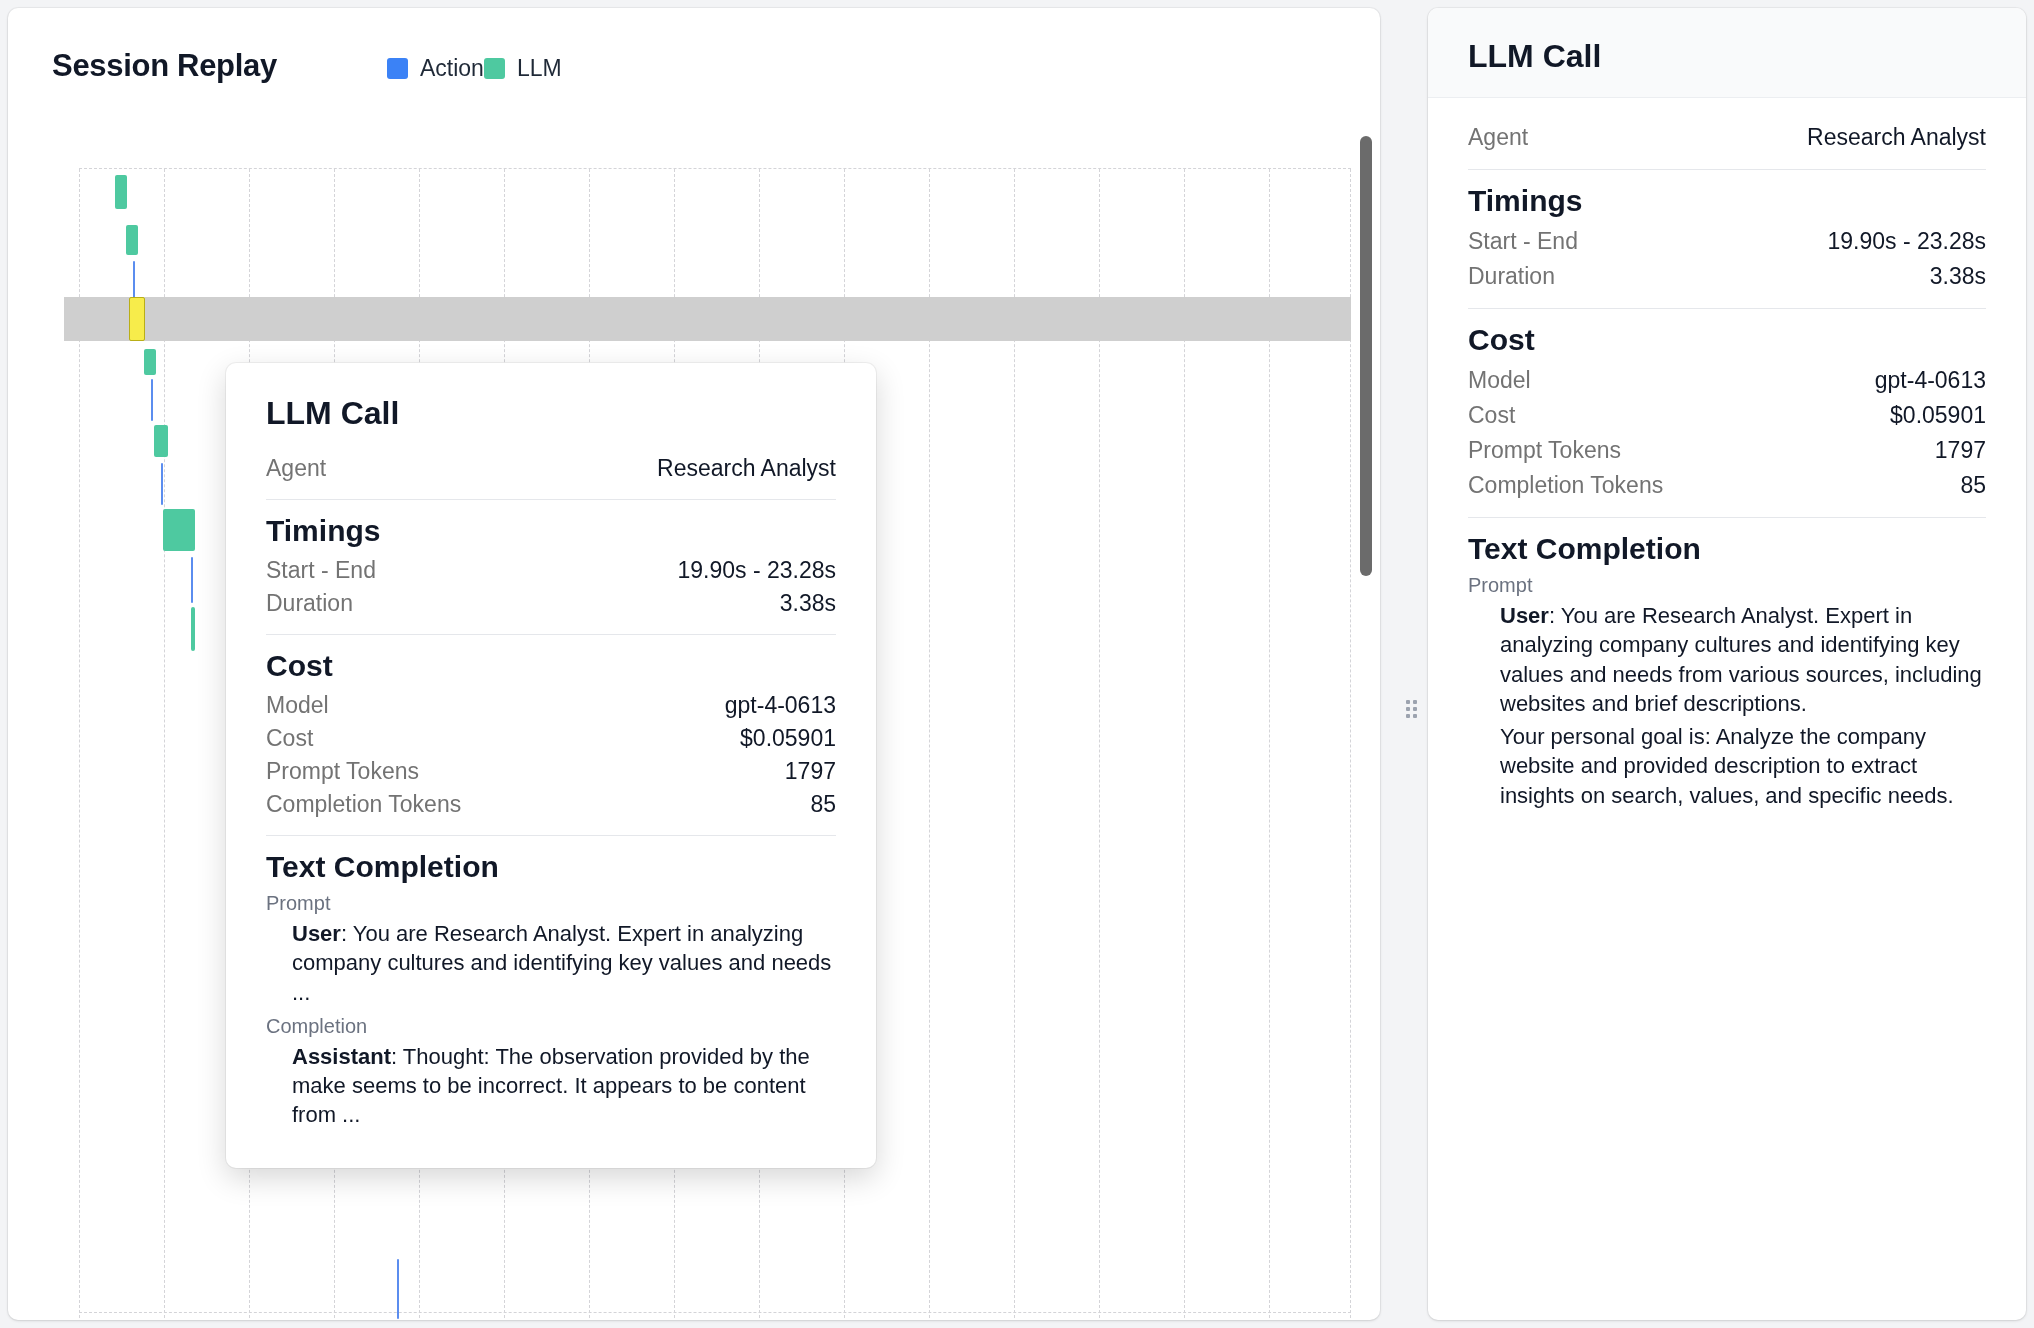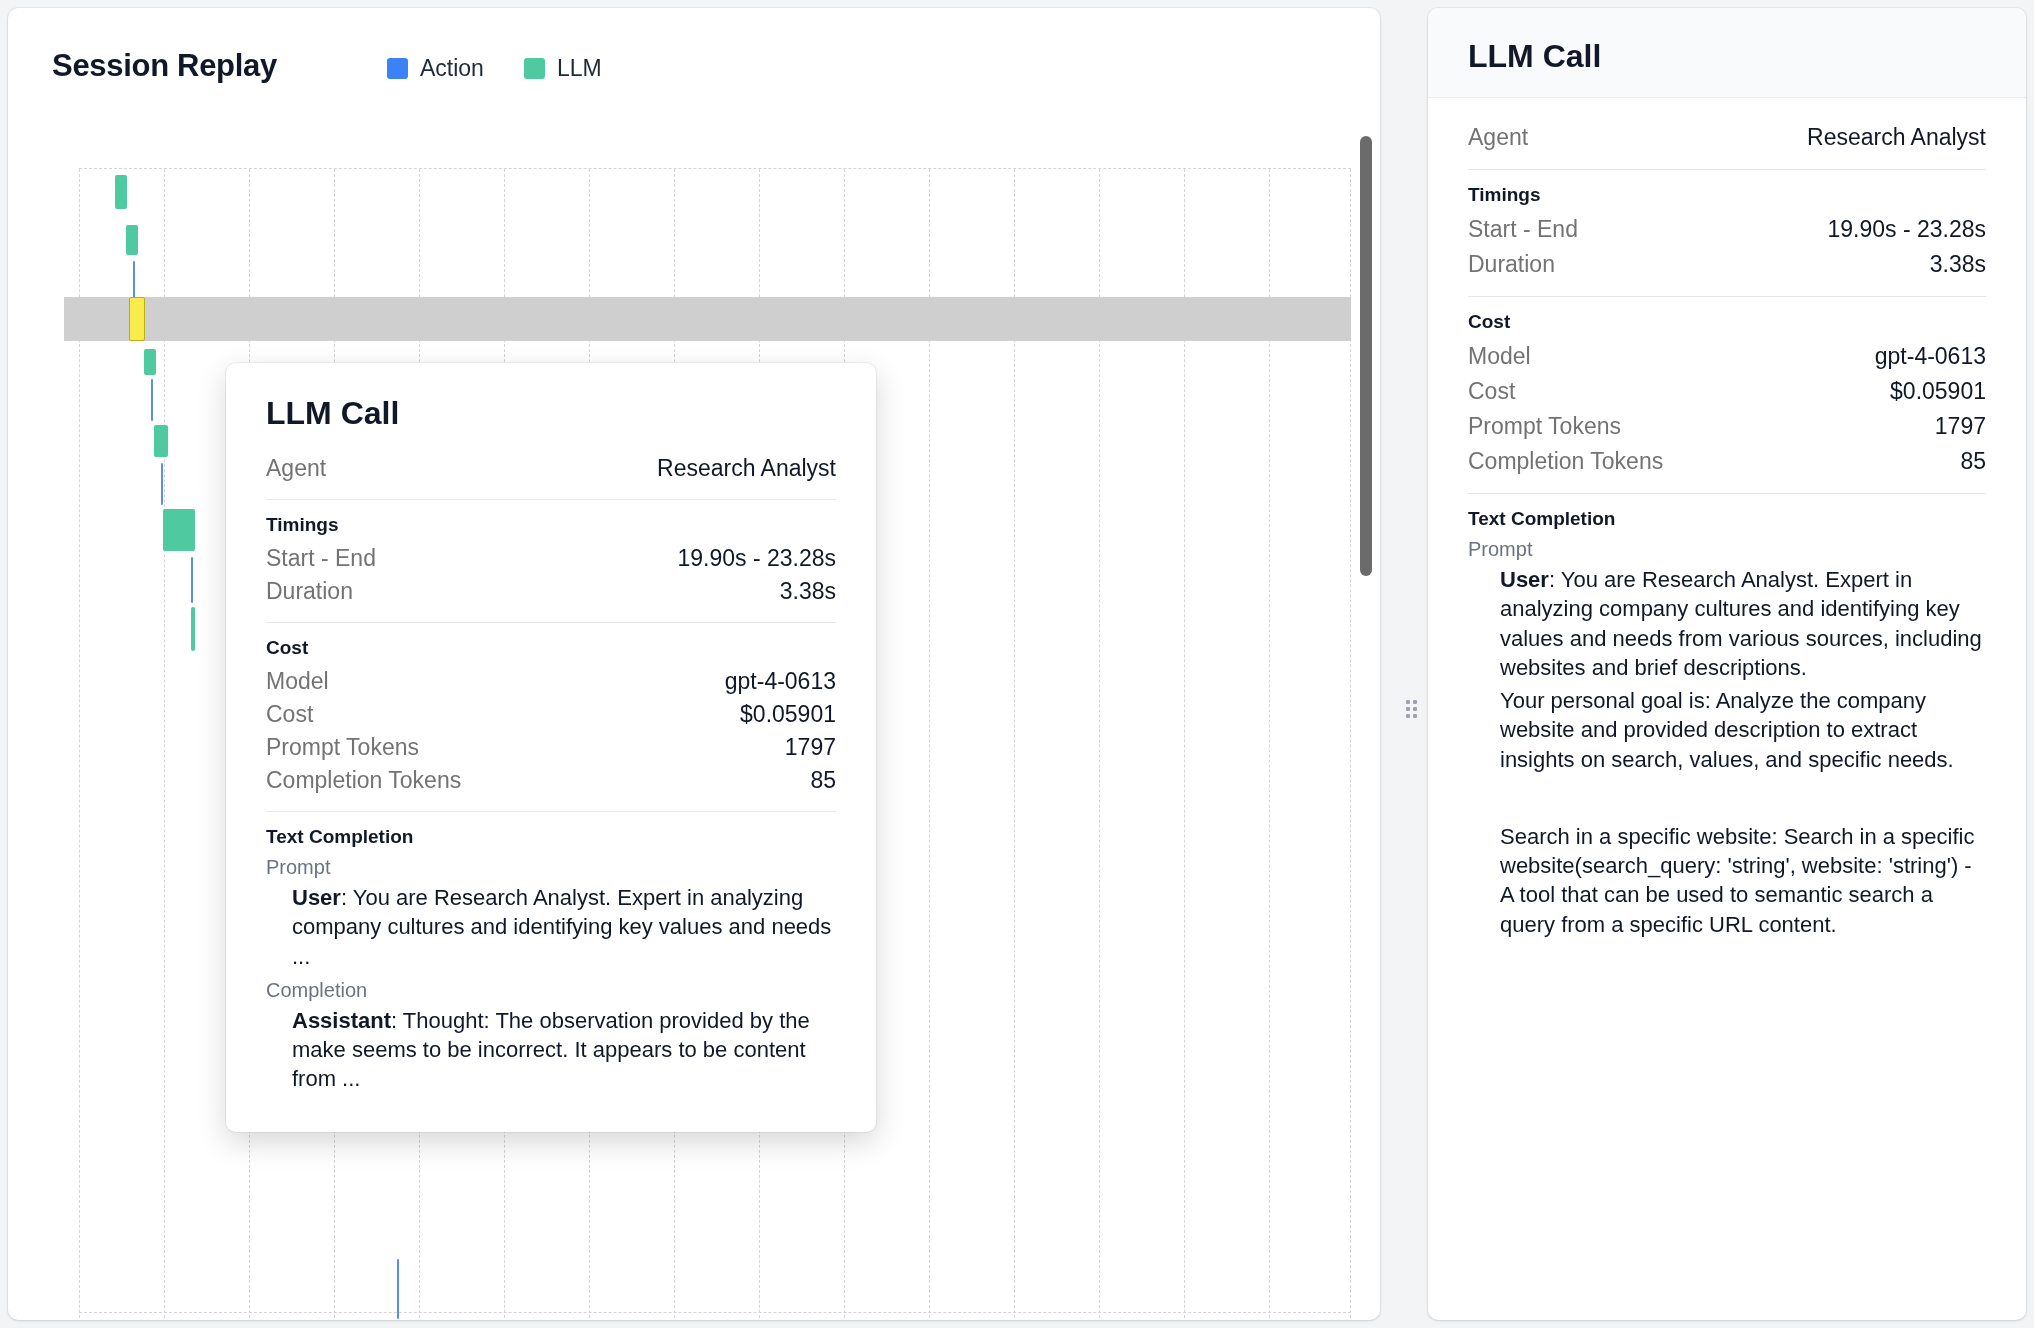--- a/index.html
+++ b/index.html
@@ -39,21 +39,20 @@
   }
   .replay-title {
     font-size: 31px;
     font-weight: bold;
     color: #111827;
     letter-spacing: -0.3px;
   }
   .legend {
     display: flex;
     align-items: center;
-    gap: 40px;
     padding-top: 4px;
   }
   .legend-item {
     display: flex;
     align-items: center;
     gap: 12px;
     font-size: 23px;
     color: #1f2937;
   }
   .legend-swatch {
@@ -140,21 +139,21 @@
   .kv {
     display: flex;
     justify-content: space-between;
     align-items: baseline;
     font-size: 23px;
     padding: 3px 0;
   }
   .kv .k { color: #737373; }
   .kv .v { color: #111827; }
   .sec-title {
-    font-size: 19px;
+    font-size: 30px;
     font-weight: bold;
     color: #111827;
     margin: 6px 0 6px 0;
   }
   .divider {
     border-top: 1px solid #e5e7eb;
     margin: 14px 0 14px 0;
   }
   .sub-label {
     font-size: 20px;
@@ -388,17 +387,16 @@
 
       <div class="divider"></div>
 
       <div class="sec-title">Text Completion</div>
       <div class="sub-label">Prompt</div>
 
       <p class="body-text"><b>User</b><span>: You are Research Analyst. Expert in analyzing company cultures and identifying key values and needs from various sources, including websites and brief descriptions.</span></p>
       <p class="body-text">Your personal goal is: Analyze the company website and provided description to extract insights on search, values, and specific needs.</p>
       <div class="para-gap"></div>
       <div class="para-gap"></div>
-      <p class="body-text">Search in a specific website: Search in a specific website(search_query: 'string', website: 'string') - A tool that can be used to semantic search a query from a specific URL content.</p>
     </div>
   </div>
 
 </div>
 
 </body></html>

